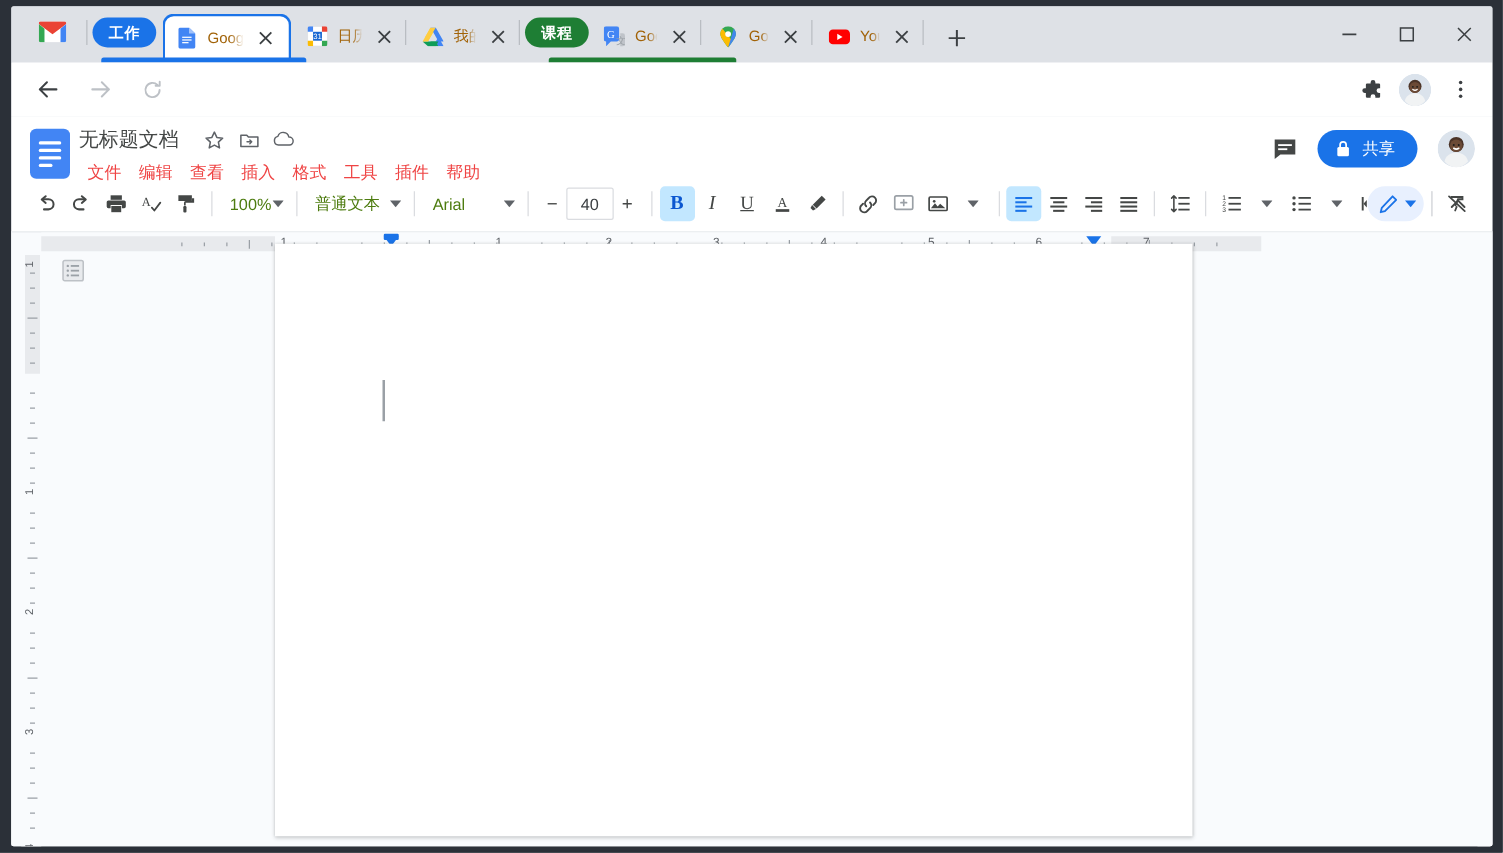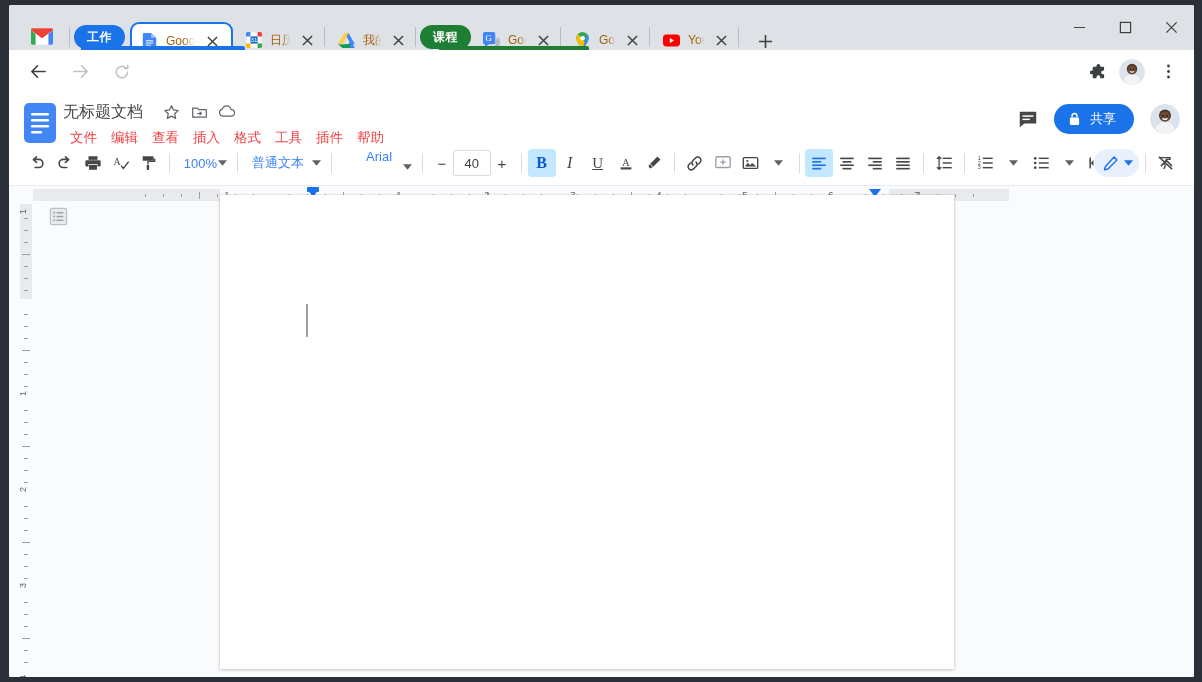--- a/index.html
+++ b/index.html
@@ -28,21 +28,21 @@
     position: relative;
     height: 45px;
     background: #dee1e6;
   }
   .tab-row {
     position: absolute;
     left: 0; top: 0;
     height: 45px;
     display: flex;
     align-items: flex-start;
-    padding-top: 13px;
+    padding-top: 2px;
   }
   .gmail-btn {
     width: 46px; height: 36px;
     display: flex; align-items: center; justify-content: center;
     margin-left: 10px;
   }
   .sep {
     width: 1px; height: 20px; background: #b9bdc2;
     margin: 9px 4px 0 4px;
   }
@@ -257,27 +257,27 @@
     padding: 0 3px;
   }
   .tb.active { background: #c2e7ff; color: #0b57d0; }
   .tb-sep { width: 1px; height: 20px; background: #dadce0; margin: 0 6px; }
   .zoom-sel, .style-sel, .font-sel {
     height: 28px;
     display: flex;
     align-items: center;
     border-radius: 4px;
     font-size: 13px;
-    color: #3b82f6;
+    color: #4d7c0f;
     padding: 0 4px 0 8px;
     white-space: nowrap;
   }
   .zoom-sel { width: 62px; }
   .style-sel { width: 92px; }
-  .font-sel  { width: 88px; flex-direction: column; }
+  .font-sel  { width: 88px; }
   .sel-caret { margin-left: auto; }
   .fontsize-box {
     display: flex; align-items: center;
     height: 26px;
     margin: 0 2px;
   }
   .fs-btn {
     width: 22px; height: 26px;
     display: flex; align-items: center; justify-content: center;
     color: #444746;

